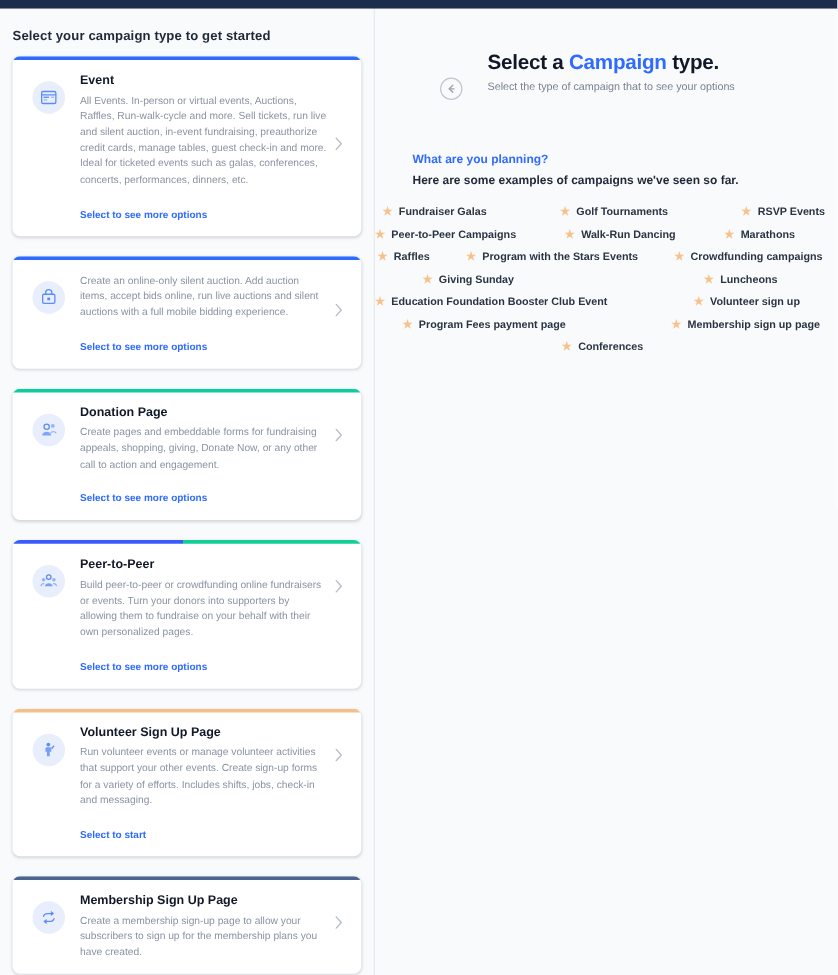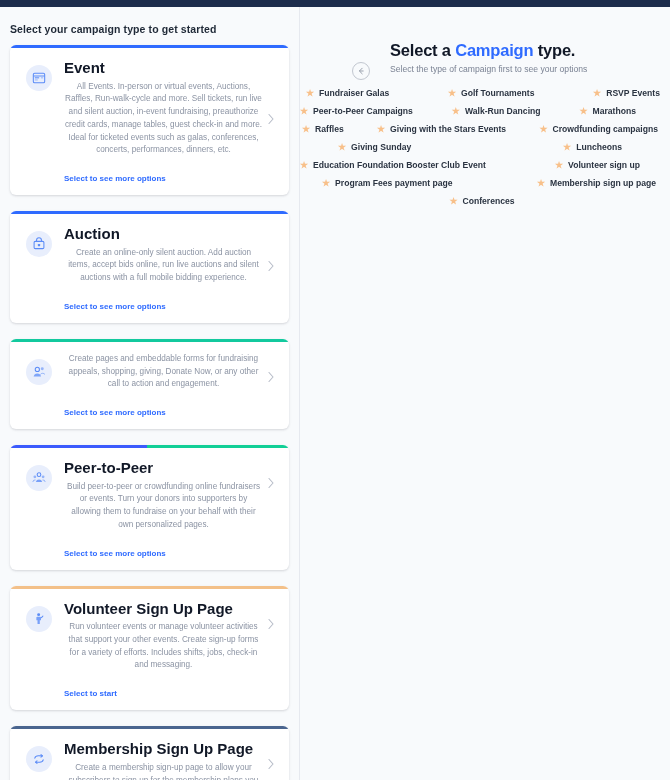--- a/index.html
+++ b/index.html
@@ -46,25 +46,25 @@
   .card-icon-wrap {
     flex:0 0 auto;
     width:26px; height:26px; border-radius:50%;
     background:#e8eefc;
     display:flex; align-items:center; justify-content:center;
     margin-right:12px; margin-top:6px;
   }
   .card-icon-wrap svg { display:block; }
   .card-body { flex:1 1 auto; min-width:0; padding-right:10px; }
   .card-title {
-    font-size:15px; font-weight:bold; color:#111827;
+    font-size:10px; font-weight:bold; color:#111827;
     margin:0 0 3px 0; line-height:1.25;
   }
   .card-desc {
-    font-size:8.2px; color:#8b93a3; line-height:1.55; margin:0;text-align:center;
+    font-size:8.2px; color:#8b93a3; line-height:1.55; margin:0;
   }
   .card-cta-row { text-align:left; margin-top:10px; }
   .card-cta {
     font-size:8px; color:#2f6bff; font-weight:bold; cursor:pointer;
     display:inline-block;
   }
   .card-chevron {
     position:absolute; right:14px; top:50%; transform:translateY(-50%);
     color:#b6bcc8;
   }
@@ -167,39 +167,39 @@
         <div class="card">
           <div class="card-accent" style="background: rgb(47, 107, 255);"></div>
           <div class="card-icon-wrap">
             <svg width="14" height="14" viewBox="0 0 16 16">
               <path d="M5.2 5 V3.6 a2.8 2.8 0 0 1 5.6 0 V5" fill="none" stroke="#5b8cf7" stroke-width="1.2"></path>
               <rect x="2.4" y="5" width="11.2" height="8.3" rx="1.3" fill="none" stroke="#5b8cf7" stroke-width="1.2"></rect>
               <rect x="6.7" y="8" width="2.6" height="2.6" rx=".5" fill="#5b8cf7"></rect>
             </svg>
           </div>
           <div class="card-body">
-            <div class="card-title">Auction</div>
             <div class="card-desc">Create an online-only silent auction. Add auction items, accept bids online, run live auctions and silent auctions with a full mobile bidding experience.</div>
             <div class="card-cta-row"><span class="card-cta">Select to see more options</span></div>
           </div>
           <div class="card-chevron"><svg width="8" height="12" viewBox="0 0 8 12">
               <path d="M2 1.5 L6 6 L2 10.5" fill="none" stroke="currentColor" stroke-width="1.1" stroke-linecap="round" stroke-linejoin="round"></path>
             </svg></div>
         </div>
         <div class="card">
           <div class="card-accent" style="background: rgb(19, 201, 158);"></div>
           <div class="card-icon-wrap">
             <svg width="14" height="14" viewBox="0 0 16 16">
               <circle cx="6.1" cy="5" r="2.4" fill="none" stroke="#5b8cf7" stroke-width="1.2"></circle>
               <path d="M1.9 13 a4.3 4.3 0 0 1 8.4 0 z" fill="#5b8cf7" opacity=".75"></path>
               <circle cx="11.7" cy="4.3" r="1.7" fill="#5b8cf7" opacity=".6"></circle>
               <path d="M9.6 10.8 a3.2 3.2 0 0 1 5.2 0" fill="none" stroke="#5b8cf7" stroke-width="1.1" opacity=".6"></path>
             </svg>
           </div>
           <div class="card-body">
+            <div class="card-title">Donation Page</div>
             <div class="card-desc">Create pages and embeddable forms for fundraising appeals, shopping, giving, Donate Now, or any other call to action and engagement.</div>
             <div class="card-cta-row"><span class="card-cta">Select to see more options</span></div>
           </div>
           <div class="card-chevron top"><svg width="8" height="12" viewBox="0 0 8 12">
               <path d="M2 1.5 L6 6 L2 10.5" fill="none" stroke="currentColor" stroke-width="1.1" stroke-linecap="round" stroke-linejoin="round"></path>
             </svg></div>
         </div>
         <div class="card">
           <div class="card-accent" style="background: linear-gradient(to right, rgb(59, 91, 253) 0%, rgb(59, 91, 253) 49%, rgb(18, 207, 150) 49%, rgb(18, 207, 150) 100%);"></div>
           <div class="card-icon-wrap">
@@ -266,24 +266,28 @@
 
     <div class="right-head">
       <button class="back-btn">
         <svg width="10" height="10" viewBox="0 0 10 10" aria-hidden="true">
           <path d="M6.2 2.2 L3.4 5 L6.2 7.8" fill="none" stroke="#9aa1ad" stroke-width="1" stroke-linecap="round" stroke-linejoin="round"></path>
           <path d="M3.4 5 L7.2 5" fill="none" stroke="#9aa1ad" stroke-width="1" stroke-linecap="round"></path>
         </svg>
       </button>
       <div class="head-text">
         <h1 class="head-title"><span>Select a </span><span class="hl">Campaign</span><span> type.</span></h1>
-        <p class="head-sub">Select the type of campaign first to see your options</p>
+        <p class="head-sub">Select the type of campaign that to see your options</p>
       </div>
     </div>
 
+    <div class="planning">
+      <p class="planning-q">What are you planning?</p>
+      <p class="planning-sub">Here are some examples of campaigns we've seen so far.</p>
+    </div>
 
     <div class="examples" id="examples">
         <div class="ex-row rA">
           <span class="ex-item">
             <span class="star">★</span>
             <span>Fundraiser Galas</span>
           </span>
           <span class="ex-item">
             <span class="star">★</span>
             <span>Golf Tournaments</span>
@@ -307,21 +311,21 @@
             <span>Marathons</span>
           </span>
         </div>
         <div class="ex-row rC">
           <span class="ex-item">
             <span class="star">★</span>
             <span>Raffles</span>
           </span>
           <span class="ex-item">
             <span class="star">★</span>
-            <span>Giving with the Stars Events</span>
+            <span>Program with the Stars Events</span>
           </span>
           <span class="ex-item">
             <span class="star">★</span>
             <span>Crowdfunding campaigns</span>
           </span>
         </div>
         <div class="ex-row rD">
           <span class="ex-item">
             <span class="star">★</span>
             <span>Giving Sunday</span>

